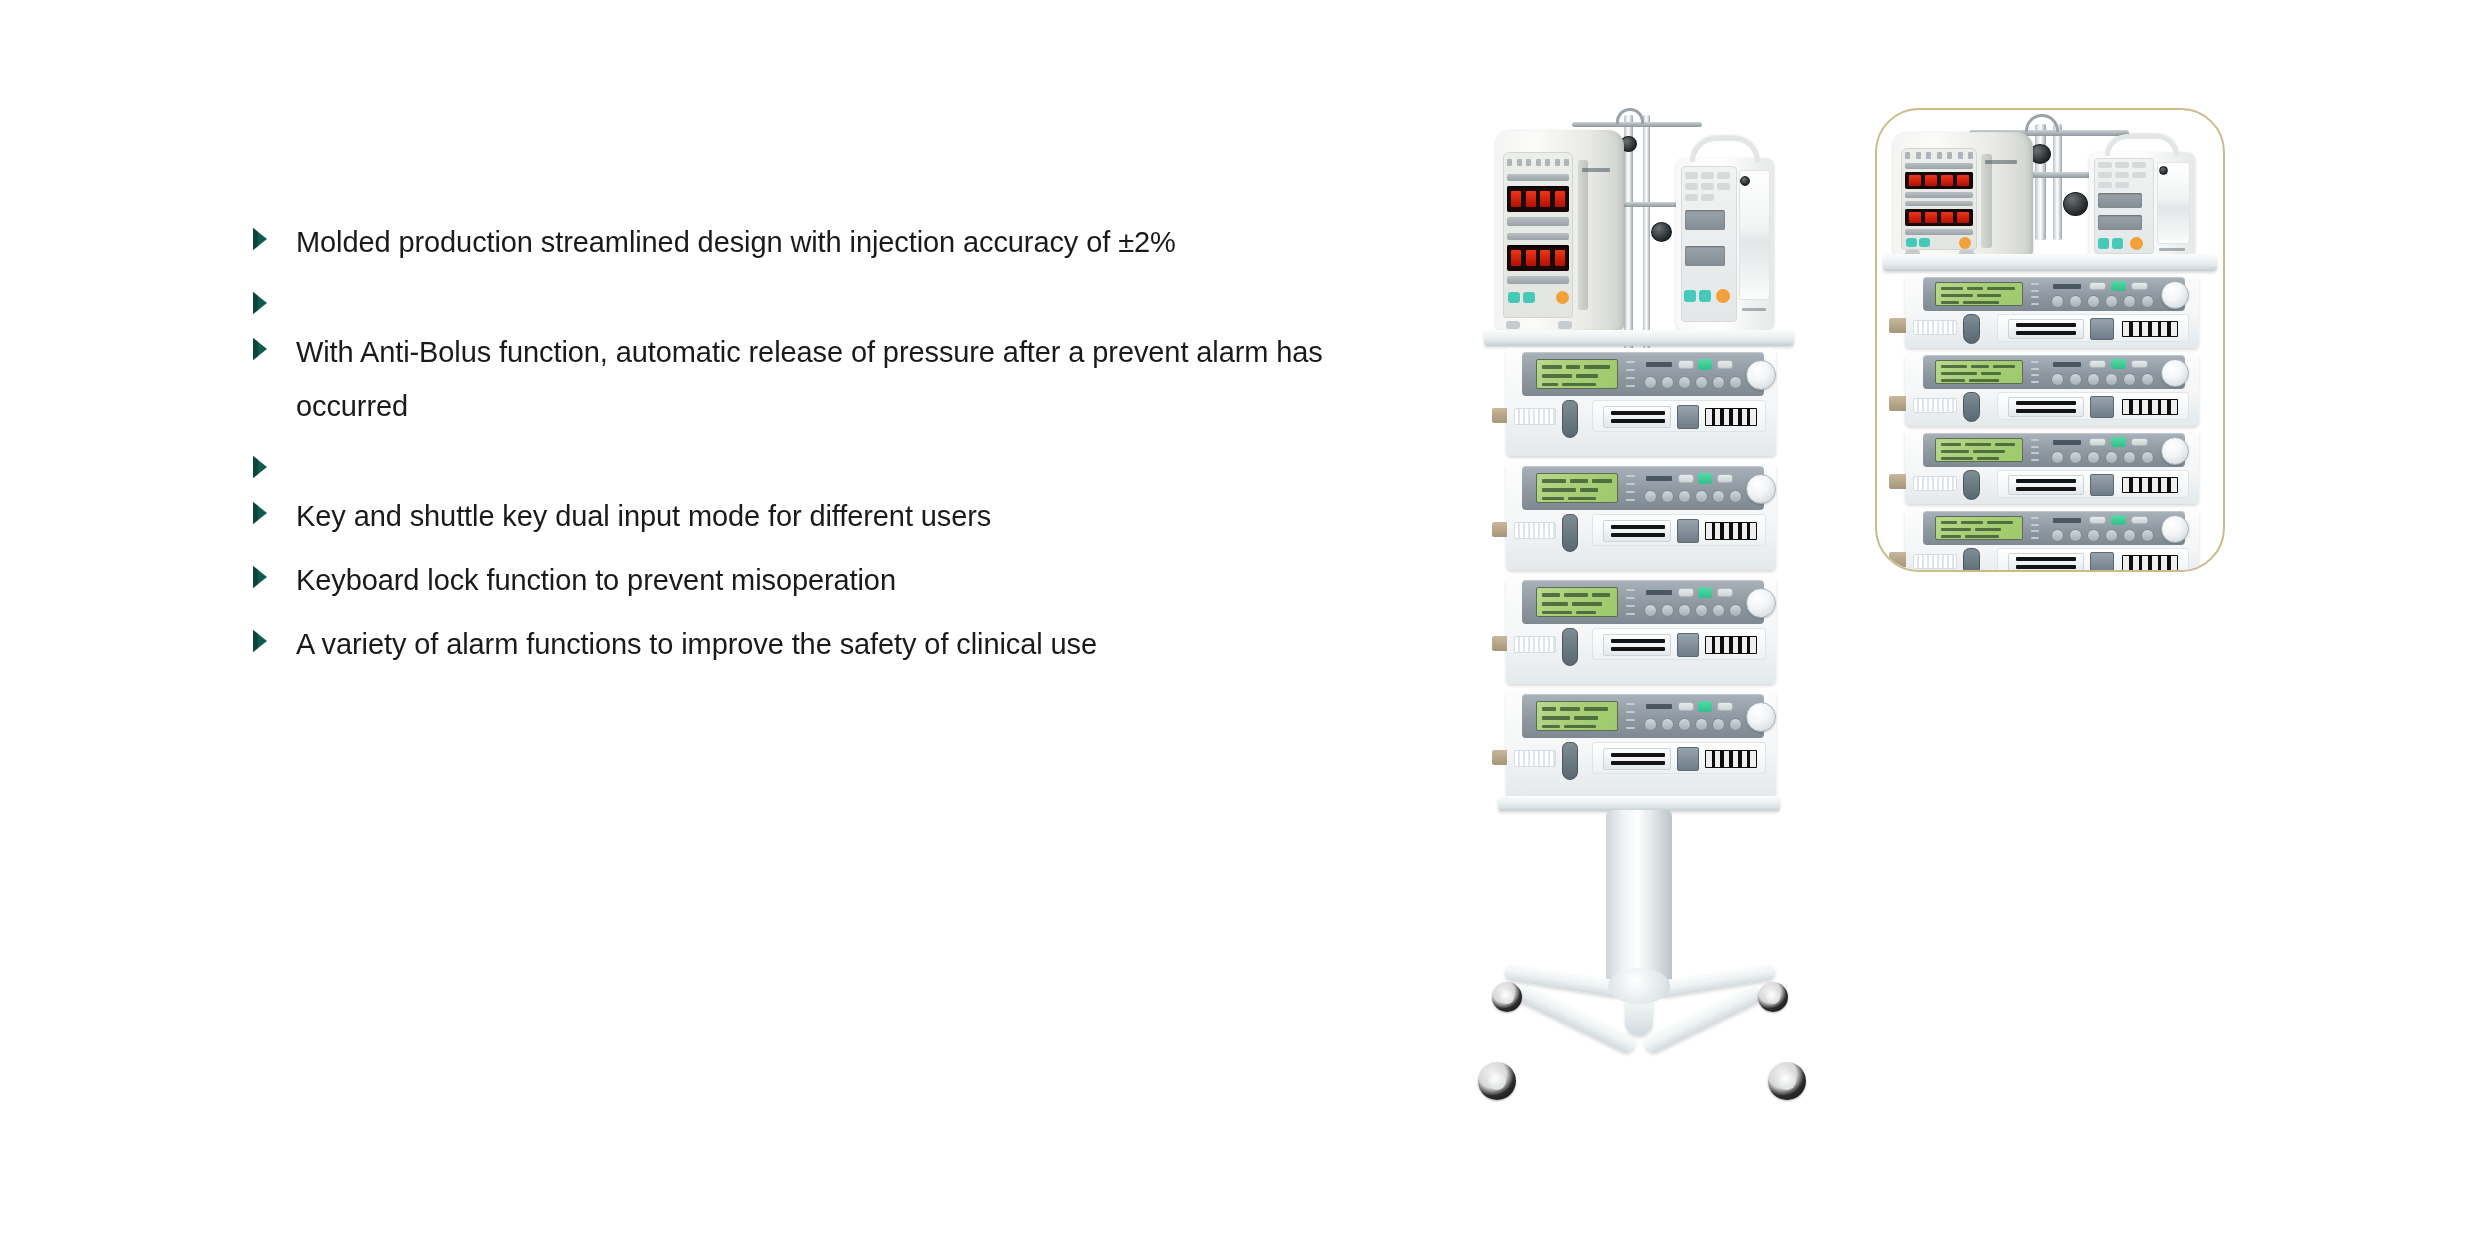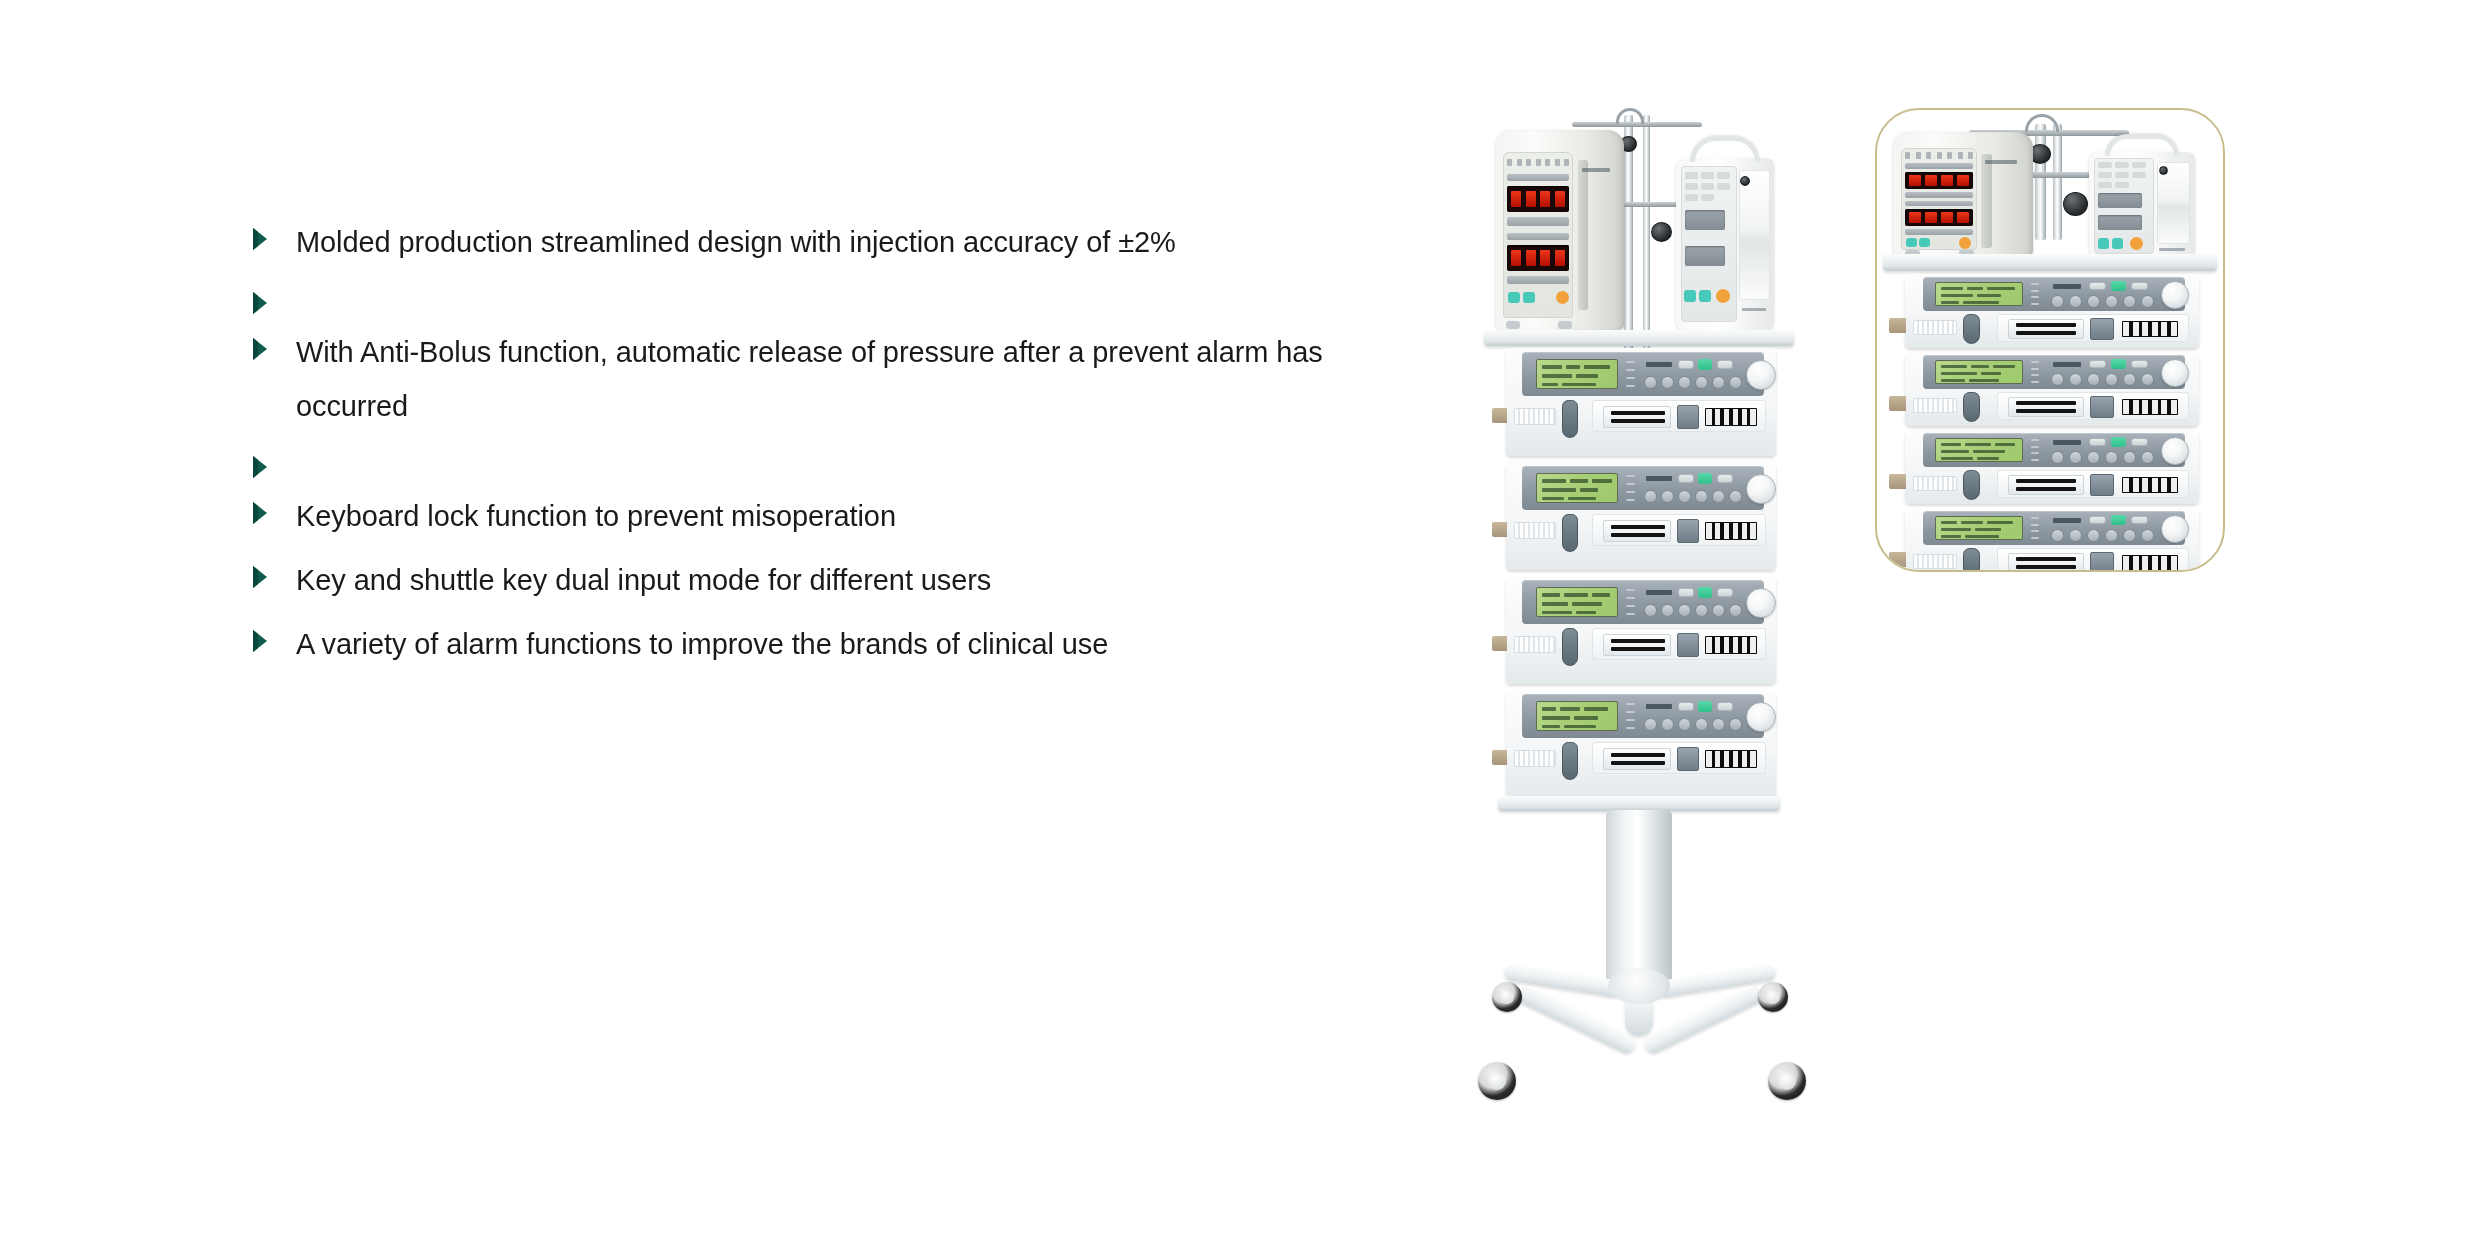--- a/index.html
+++ b/index.html
@@ -363,41 +363,41 @@
         </span>
       </li>
 
       <li class="feature-item">
         <span class="bullet-marker">
           <svg width="20" height="24" viewBox="0 0 20 24" aria-hidden="true">
             <path d="M3 1 L17 12 L3 23 Z" fill="#0F5B4E"></path>
             <path d="M3 1 L8 5 L8 19 L3 23 Z" fill="#0B463C"></path>
           </svg>
         </span>
-        <span class="feature-text">Keyboard lock function to prevent misoperation</span>
+        <span class="feature-text">Key and shuttle key dual input mode for different users</span>
       </li>
 
       <li class="feature-item">
         <span class="bullet-marker">
           <svg width="20" height="24" viewBox="0 0 20 24" aria-hidden="true">
             <path d="M3 1 L17 12 L3 23 Z" fill="#0F5B4E"></path>
             <path d="M3 1 L8 5 L8 19 L3 23 Z" fill="#0B463C"></path>
           </svg>
         </span>
-        <span class="feature-text">Key and shuttle key dual input mode for different users</span>
+        <span class="feature-text">Keyboard lock function to prevent misoperation</span>
       </li>
 
       <li class="feature-item">
         <span class="bullet-marker">
           <svg width="20" height="24" viewBox="0 0 20 24" aria-hidden="true">
             <path d="M3 1 L17 12 L3 23 Z" fill="#0F5B4E"></path>
             <path d="M3 1 L8 5 L8 19 L3 23 Z" fill="#0B463C"></path>
           </svg>
         </span>
-        <span class="feature-text">A variety of alarm functions to improve the brands of clinical use</span>
+        <span class="feature-text">A variety of alarm functions to improve the safety of clinical use</span>
       </li>
 
     </ul>
   </div>
 
   <div class="images">
 
     <div class="stack" style="left:60px; top:110px; width:340px; height:1010px;">
 
       <div class="rail" style="left:144px; top:5px; width:9px; height:235px;"></div>

